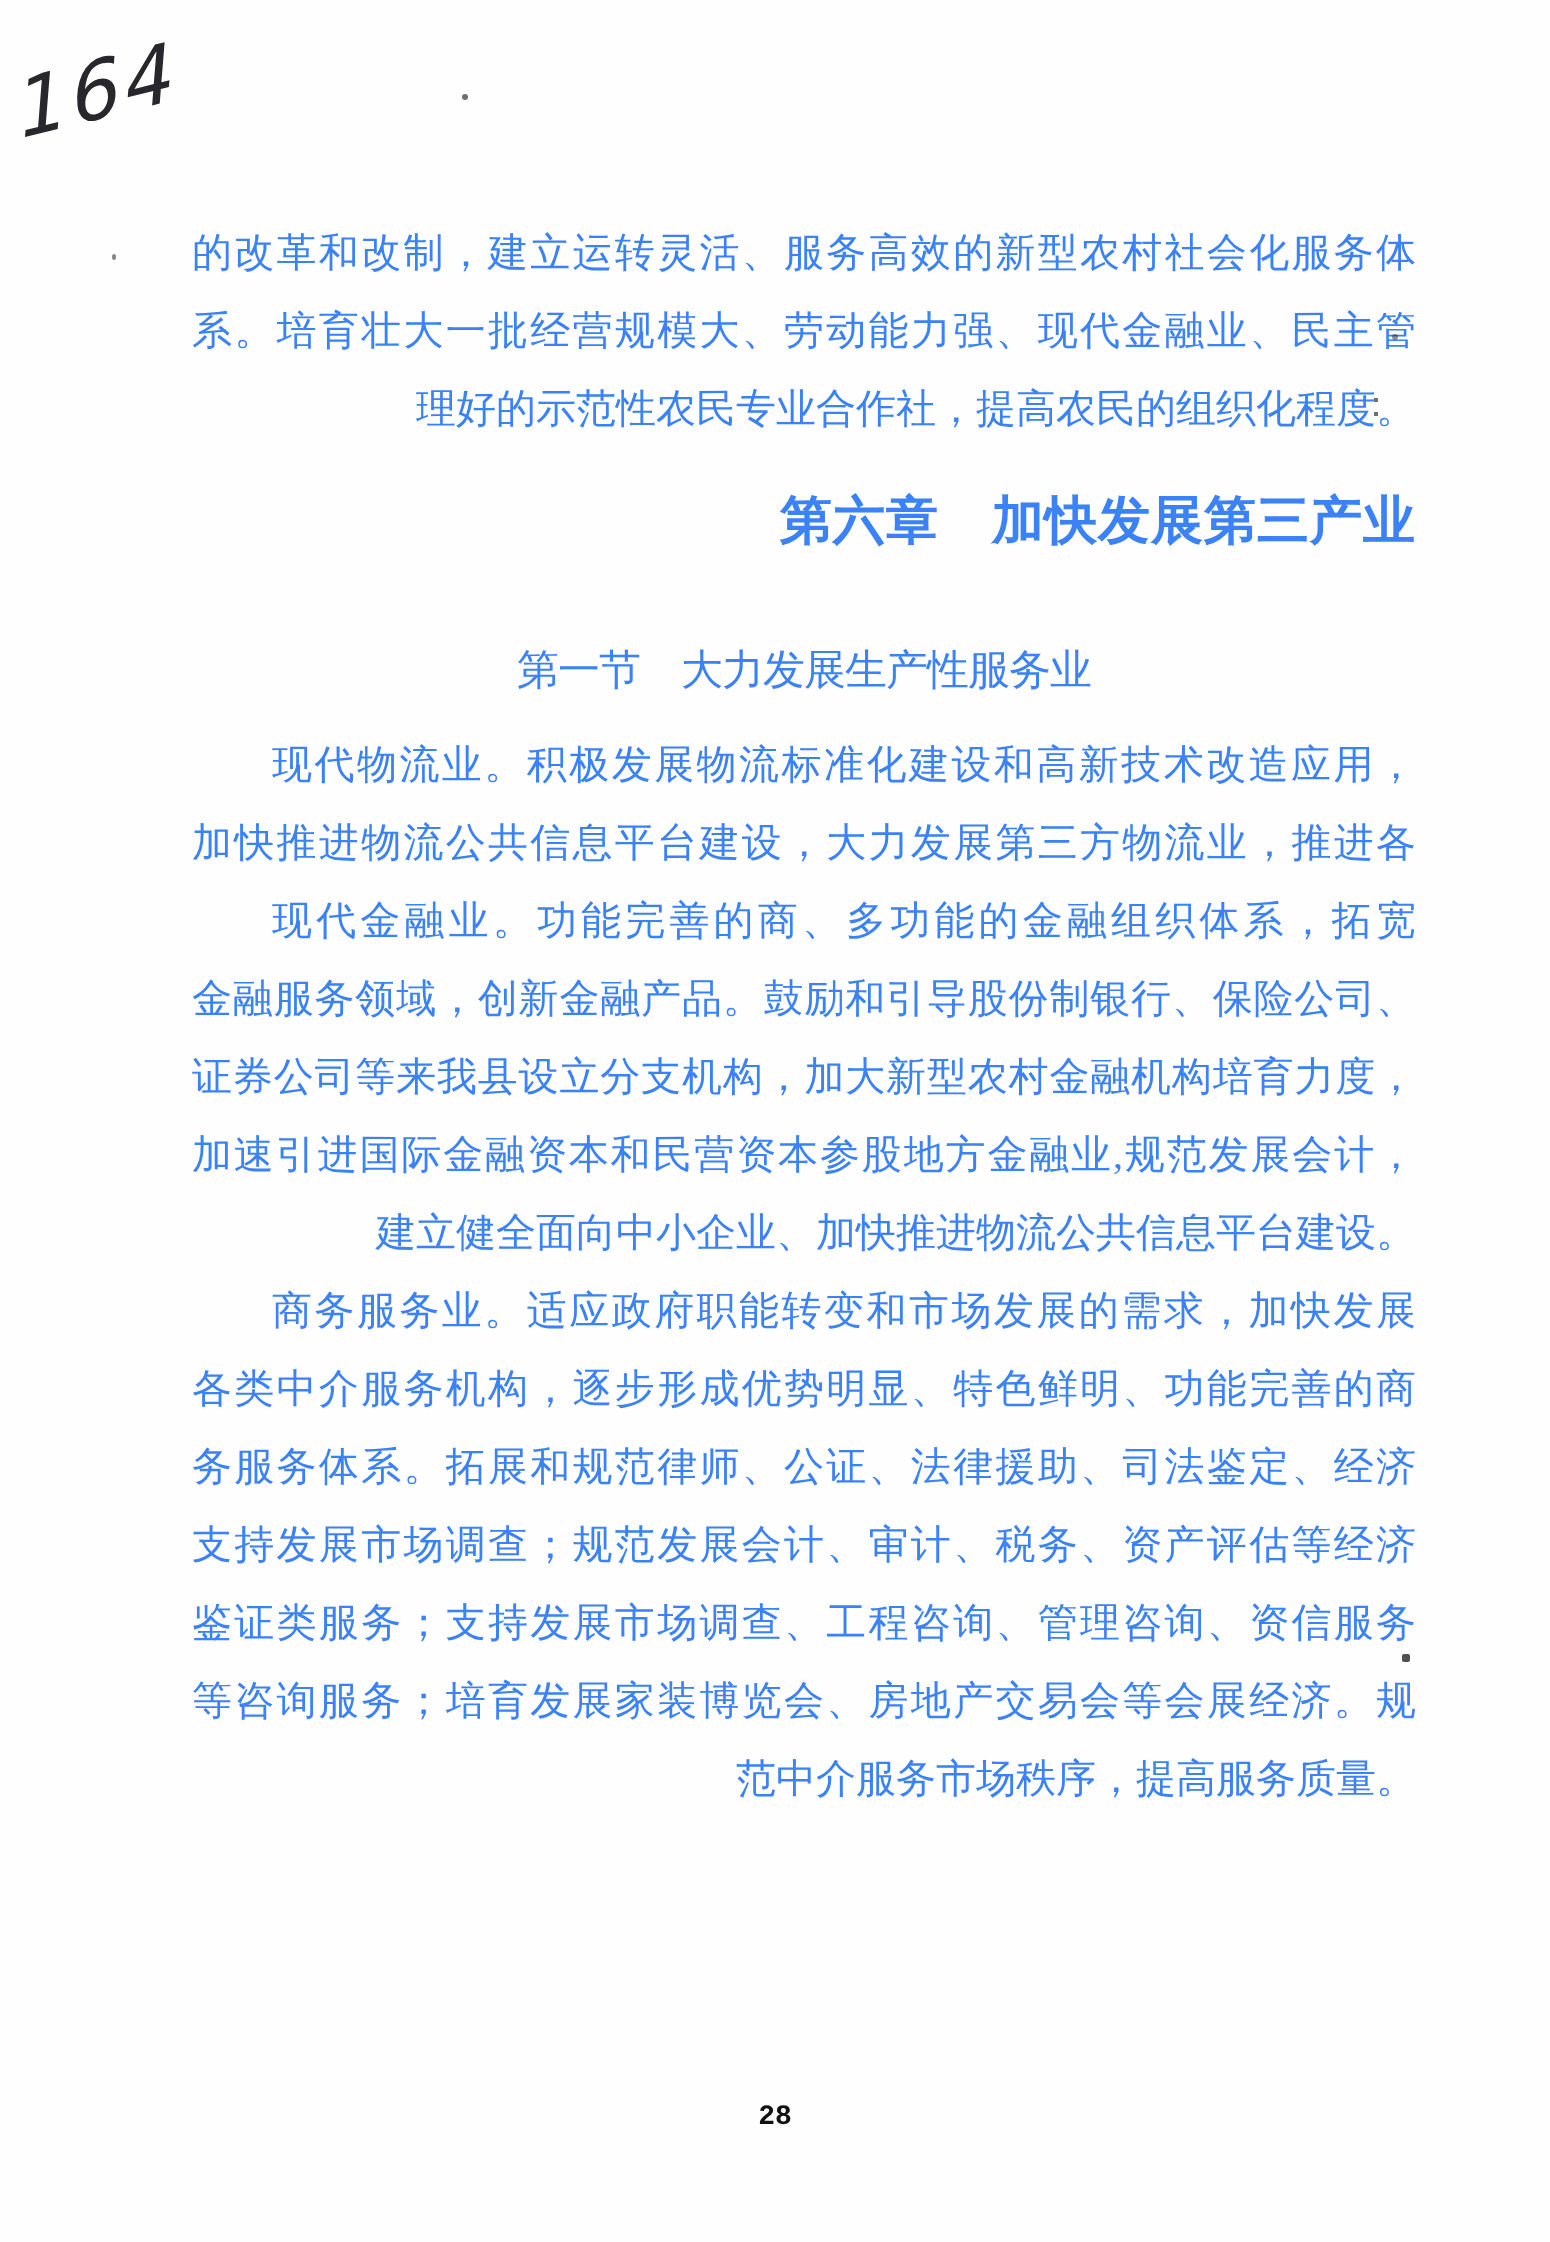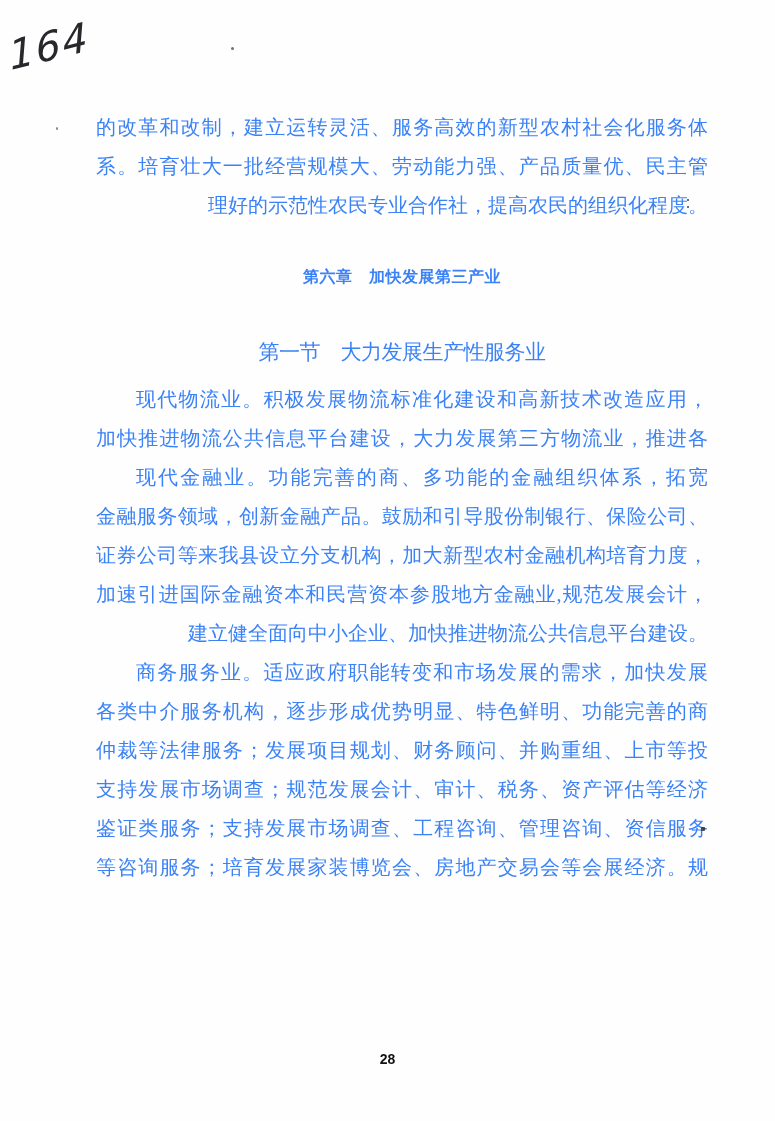--- a/index.html
+++ b/index.html
@@ -37,43 +37,43 @@
     line-height: 39px;
     color: #3b82f6;
   }
   .para { margin: 0; }
   .line { height: 39px; overflow: hidden; white-space: nowrap; text-align: right; }
   .line.full { text-align: justify; text-align-last: justify; white-space: normal; }
   .line.indent { text-indent: 2em; }
   .chapter-heading {
     font-family: "Liberation Sans", "DejaVu Sans", sans-serif;
     font-weight: bold;
-    font-size: 16px;
+    font-size: 26px;
     line-height: 39px;
-    text-align: center;
+    text-align: right;
     letter-spacing: 0.5px;
-    margin-top: 32px;
+    margin-top: 16px;
   }
   .section-heading {
     font-family: "Liberation Sans", "DejaVu Sans", sans-serif;
     font-weight: normal;
     font-size: 21px;
     line-height: 39px;
     text-align: center;
     letter-spacing: -0.5px;
     margin-top: 36px;
     margin-bottom: 9px;
   }
   
   .footer {
     position: absolute;
     top: 1051px; left: 0;
     width: 775px;
     text-align: center;
-    font-family: Liberation Sans, sans-serif;
+    font-family: Liberation Mono, monospace;
     font-weight: bold;
     font-size: 14px;
     color: #111111;
   }
   
   .artifact { position: absolute; background: #333; border-radius: 50%; }
   .a1 { left: 231px; top: 47px;  width: 3px; height: 3px; opacity: .7; }
   .a2 { left: 56px;  top: 127px; width: 2px; height: 3px; opacity: .6; }
   .a3 { left: 696px; top: 167px; width: 3px; height: 3px; opacity: .55; }
   .a4 { left: 687px; top: 199px; width: 2px; height: 2px; opacity: .7;
@@ -83,43 +83,44 @@
 </head>
 <body>
 
 <div class="page">
 
   <div class="handwritten">164</div>
 
   <div class="text-block">
       <div class="para">
         <div class="line full">的改革和改制，建立运转灵活、服务高效的新型农村社会化服务体</div>
-        <div class="line full">系。培育壮大一批经营规模大、劳动能力强、产品质量优、民主管</div>
+        <div class="line full">系。培育壮大一批经营规模大、劳动能力强、现代金融业、民主管</div>
         <div class="line">理好的示范性农民专业合作社，提高农民的组织化程度。</div>
       </div>
       <div class="chapter-heading">第六章　加快发展第三产业</div>
       <div class="section-heading">第一节　大力发展生产性服务业</div>
       <div class="para">
         <div class="line full indent">现代物流业。积极发展物流标准化建设和高新技术改造应用，</div>
         <div class="line full">加快推进物流公共信息平台建设，大力发展第三方物流业，推进各</div>
       </div>
       <div class="para">
         <div class="line full indent">现代金融业。功能完善的商、多功能的金融组织体系，拓宽</div>
         <div class="line full">金融服务领域，创新金融产品。鼓励和引导股份制银行、保险公司、</div>
         <div class="line full">证券公司等来我县设立分支机构，加大新型农村金融机构培育力度，</div>
         <div class="line full">加速引进国际金融资本和民营资本参股地方金融业,规范发展会计，</div>
         <div class="line">建立健全面向中小企业、加快推进物流公共信息平台建设。</div>
       </div>
       <div class="para">
         <div class="line full indent">商务服务业。适应政府职能转变和市场发展的需求，加快发展</div>
         <div class="line full">各类中介服务机构，逐步形成优势明显、特色鲜明、功能完善的商</div>
-        <div class="line full">仲裁等法律服务；发展项目规划、财务顾问、并购重组、上市等投</div>
+        <div class="line full">务服务体系。拓展和规范律师、公证、法律援助、司法鉴定、经济</div>
         <div class="line full">支持发展市场调查；规范发展会计、审计、税务、资产评估等经济</div>
         <div class="line full">鉴证类服务；支持发展市场调查、工程咨询、管理咨询、资信服务</div>
         <div class="line full">等咨询服务；培育发展家装博览会、房地产交易会等会展经济。规</div>
+        <div class="line">范中介服务市场秩序，提高服务质量。</div>
       </div>
     </div>
 
   <div class="artifact a1"></div>
   <div class="artifact a2"></div>
   <div class="artifact a3"></div>
   <div class="artifact a4"></div>
   <div class="artifact a5"></div>
 
   <div class="footer">28</div>

